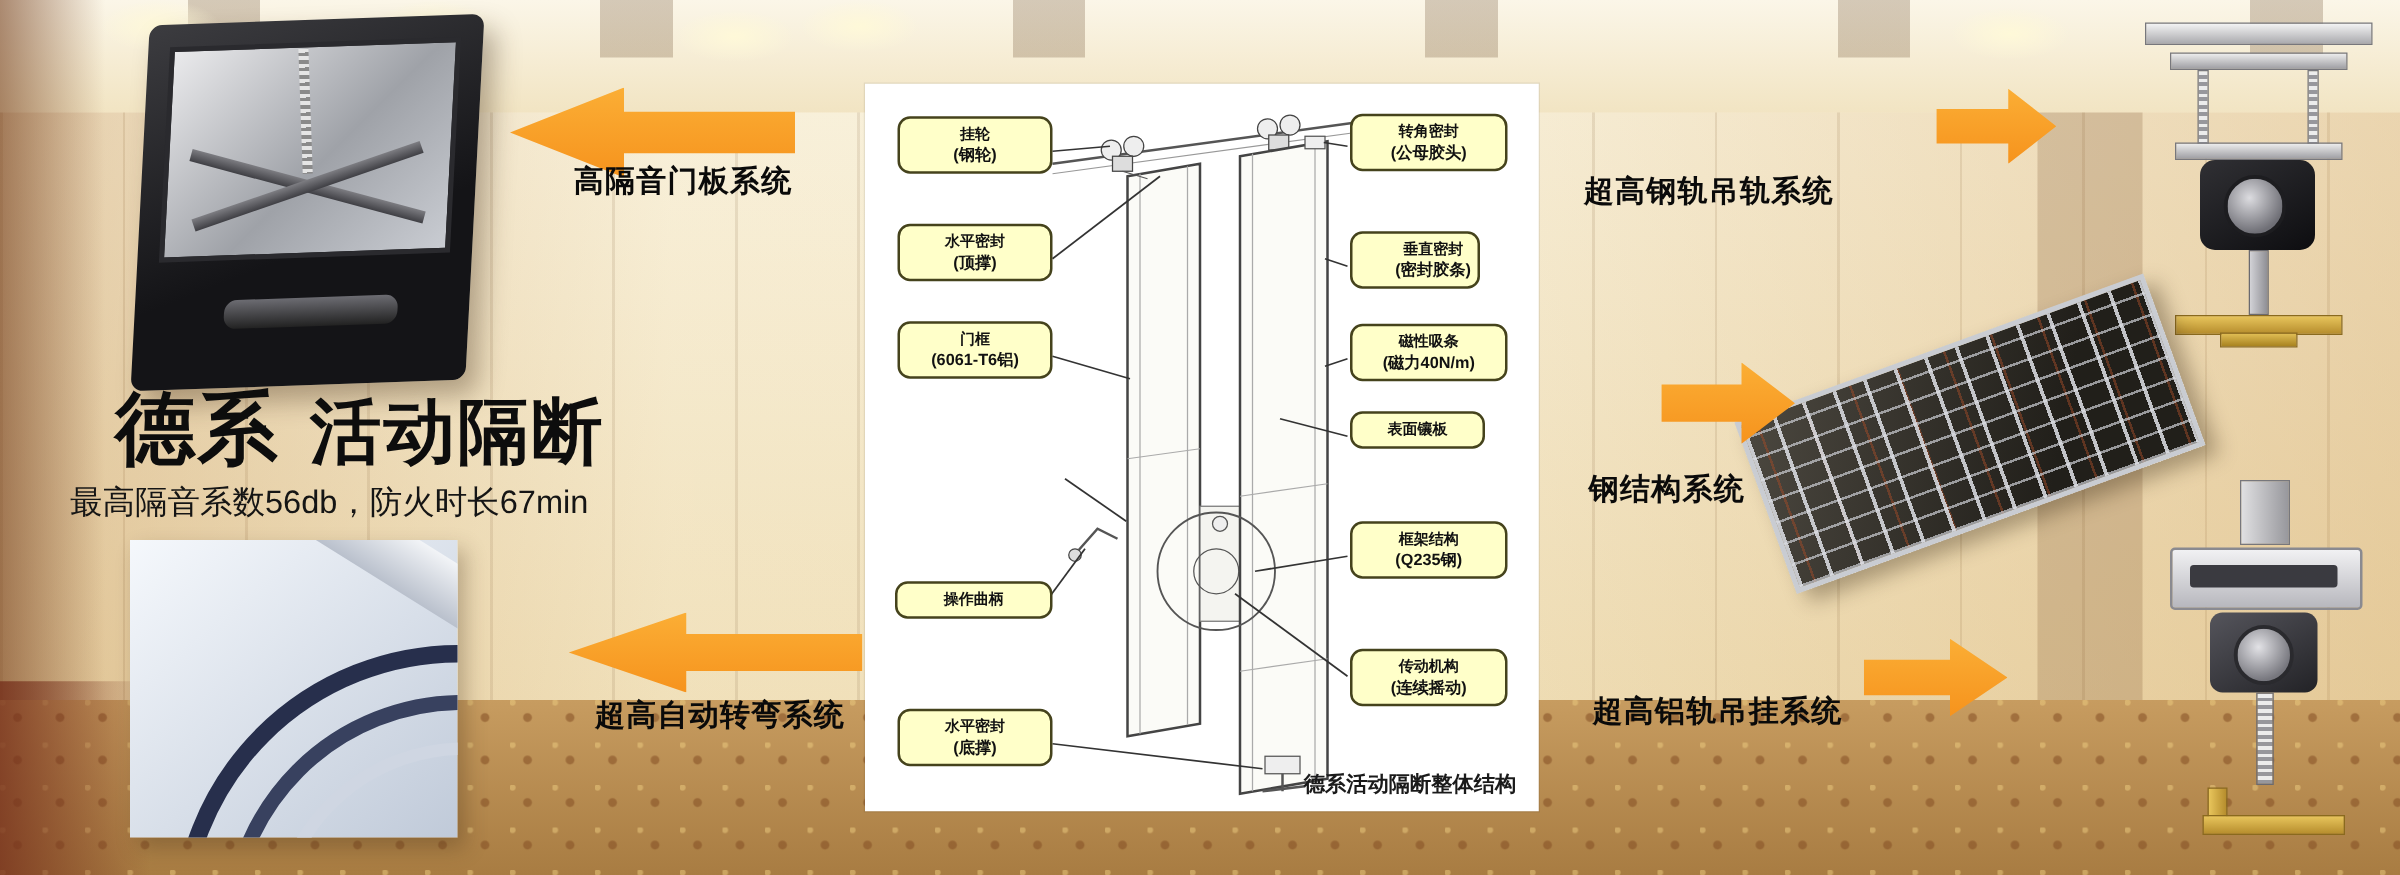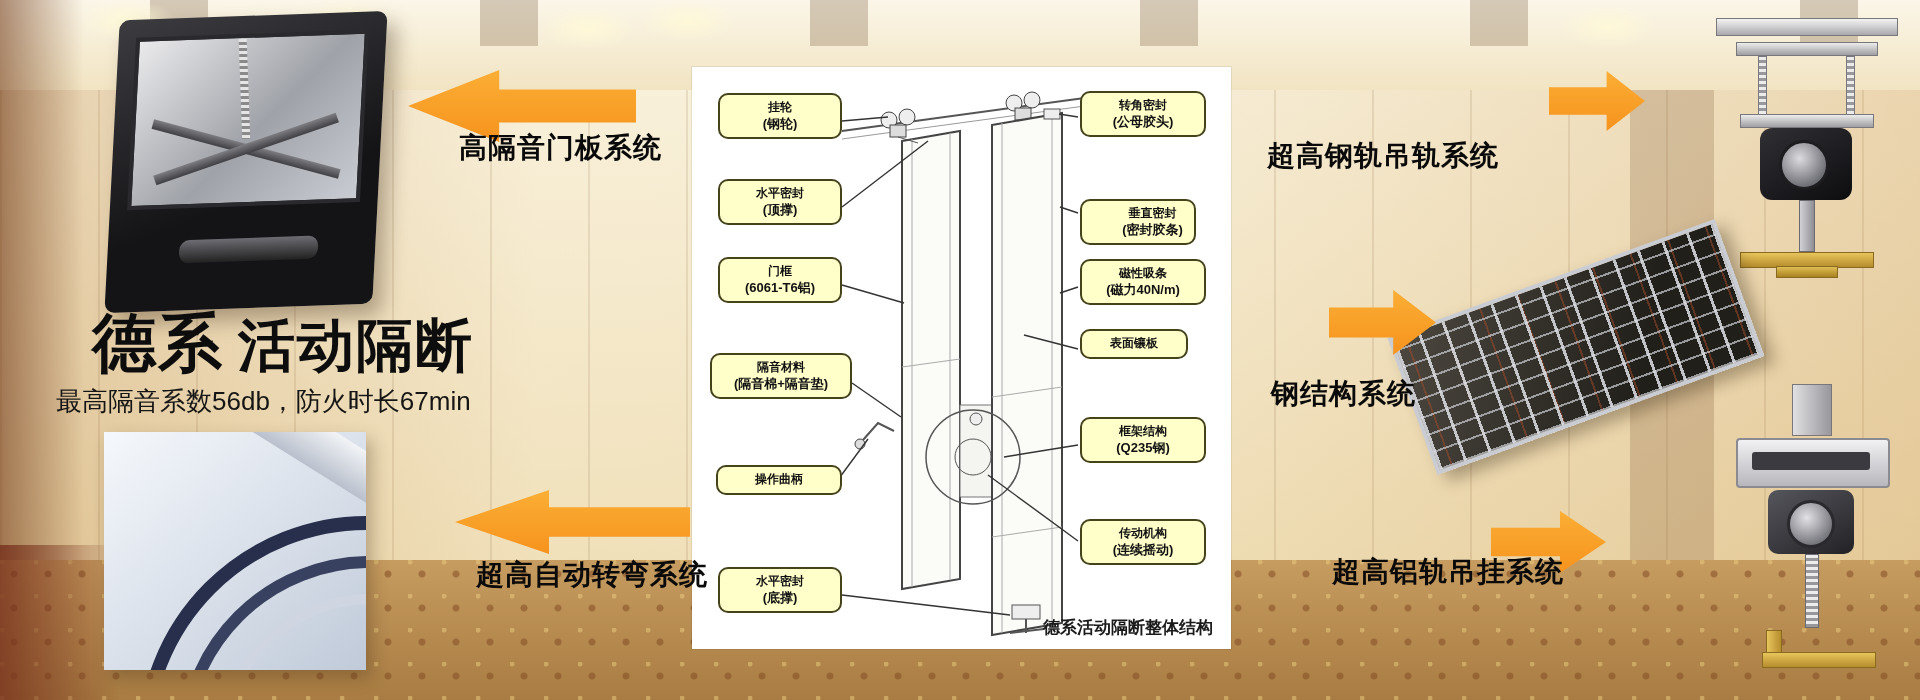--- a/index.html
+++ b/index.html
@@ -23,29 +23,29 @@
     background:
       radial-gradient(circle at 14px 14px,rgba(132,78,36,.55) 3px,transparent 4px),
       radial-gradient(circle at 2px 2px,rgba(236,204,128,.5) 2px,transparent 3px),
       linear-gradient(180deg,#c79c60,#a87c42);
     background-size:34px 34px,34px 34px,100% 100%;}
   .bg-carpet-left{left:0;top:545px;width:120px;height:155px;
     background:linear-gradient(90deg,rgba(118,48,28,.8),rgba(118,48,28,0));}
   .glow{width:96px;height:42px;border-radius:50%;
     background:radial-gradient(closest-side,rgba(255,249,216,.95),rgba(255,240,190,0));}
   
-  .title-row{left:92px;top:300px;display:flex;align-items:baseline;gap:14px;color:#0d0d0d;z-index:5;}
+  .title-row{left:92px;top:300px;display:flex;align-items:baseline;gap:24px;color:#0d0d0d;z-index:5;}
   .title-main{font-size:64px;font-weight:900;letter-spacing:2px;}
   .title-sub{font-size:57px;font-weight:600;letter-spacing:2px;}
   .tagline{left:56px;top:384px;font-size:26px;font-weight:500;color:#151515;z-index:5;white-space:nowrap;}
   
   .arrow{background:linear-gradient(180deg,#fbae35,#f6931d);z-index:4;}
   .arrow.left{clip-path:polygon(0 50%,40% 0,40% 27%,100% 27%,100% 73%,40% 73%,40% 100%);}
   .arrow.right{clip-path:polygon(0 27%,60% 27%,60% 0,100% 50%,60% 100%,60% 73%,0 73%);}
-  .feature-label{font-weight:800;font-size:28px;color:#0a0a0a;letter-spacing:1px;white-space:nowrap;z-index:5;}
+  .feature-label{font-weight:800;font-size:24px;color:#0a0a0a;letter-spacing:1px;white-space:nowrap;z-index:5;}
   
   .diagram-panel{left:692px;top:67px;width:539px;height:582px;background:#ffffff;z-index:3;
     box-shadow:0 0 0 1px rgba(0,0,0,.07);}
   .diagram-svg{position:absolute;left:0;top:0;width:539px;height:582px;z-index:1;}
   .callout{position:absolute;background:#ffffc9;border:2px solid #45431c;border-radius:10px;
     padding:5px 3px;text-align:center;z-index:2;box-sizing:border-box;color:#111;}
   .callout .l1{font-size:12px;font-weight:700;line-height:1.3;}
   .callout .l2{font-size:13px;font-weight:600;line-height:1.3;}
   .callout .l2:empty{display:none;}
   .diagram-caption{position:absolute;right:18px;bottom:10px;font-size:17px;font-weight:700;color:#1a1a1a;z-index:2;}
@@ -139,21 +139,21 @@
   <div class="abs arrow left" style="left:455px;top:490px;width:235px;height:64px;"></div>
   <div class="abs feature-label" style="left:476px;top:556px;">超高自动转弯系统</div>
 
   <div class="abs arrow right" style="left:1549px;top:71px;width:96px;height:60px;"></div>
   <div class="abs feature-label" style="left:1267px;top:137px;">超高钢轨吊轨系统</div>
 
   <div class="abs arrow right" style="left:1329px;top:290px;width:107px;height:65px;"></div>
   <div class="abs feature-label" style="left:1271px;top:359px;margin-top:16px;">钢结构系统</div>
 
   <div class="abs arrow right" style="left:1491px;top:511px;width:115px;height:62px;"></div>
-  <div class="abs feature-label" style="left:1332px;top:553px;">超高铝轨吊挂系统</div>
+  <div class="abs feature-label" style="left:1274px;top:553px;">超高铝轨吊挂系统</div>
 
   <div class="abs photo photo-door">
     <div class="p1-body"></div>
     <div class="p1-face"></div>
     <div class="p1-rod"></div>
     <div class="p1-xbar-a"></div>
     <div class="p1-xbar-b"></div>
     <div class="p1-slot"></div>
   </div>
 
@@ -253,38 +253,34 @@
       <div class="l2">(钢轮)</div>
     </div>
     <div class="callout" style="left:26px;top:112px;width:124px;">
       <div class="l1">水平密封</div>
       <div class="l2">(顶撑)</div>
     </div>
     <div class="callout" style="left:26px;top:190px;width:124px;">
       <div class="l1">门框</div>
       <div class="l2">(6061-T6铝)</div>
     </div>
-    <div class="callout" style="left:18px;top:286px;width:142px;">
-      <div class="l1">隔音材料</div>
-      <div class="l2">(隔音棉+隔音垫)</div>
-    </div>
     <div class="callout" style="left:24px;top:398px;width:126px;">
       <div class="l1">操作曲柄</div>
 
     </div>
     <div class="callout" style="left:26px;top:500px;width:124px;">
       <div class="l1">水平密封</div>
       <div class="l2">(底撑)</div>
     </div>
 
     <div class="callout" style="left:388px;top:24px;width:126px;">
       <div class="l1">转角密封</div>
       <div class="l2">(公母胶头)</div>
     </div>
-    <div class="callout" style="left:388px;top:132px;width:116px;padding-left:32px;">
+    <div class="callout" style="left:388px;top:118px;width:104px;padding-left:32px;">
       <div class="l1">垂直密封</div>
       <div class="l2">(密封胶条)</div>
     </div>
     <div class="callout" style="left:388px;top:192px;width:126px;">
       <div class="l1">磁性吸条</div>
       <div class="l2">(磁力40N/m)</div>
     </div>
     <div class="callout" style="left:388px;top:262px;width:108px;">
       <div class="l1">表面镶板</div>
 

